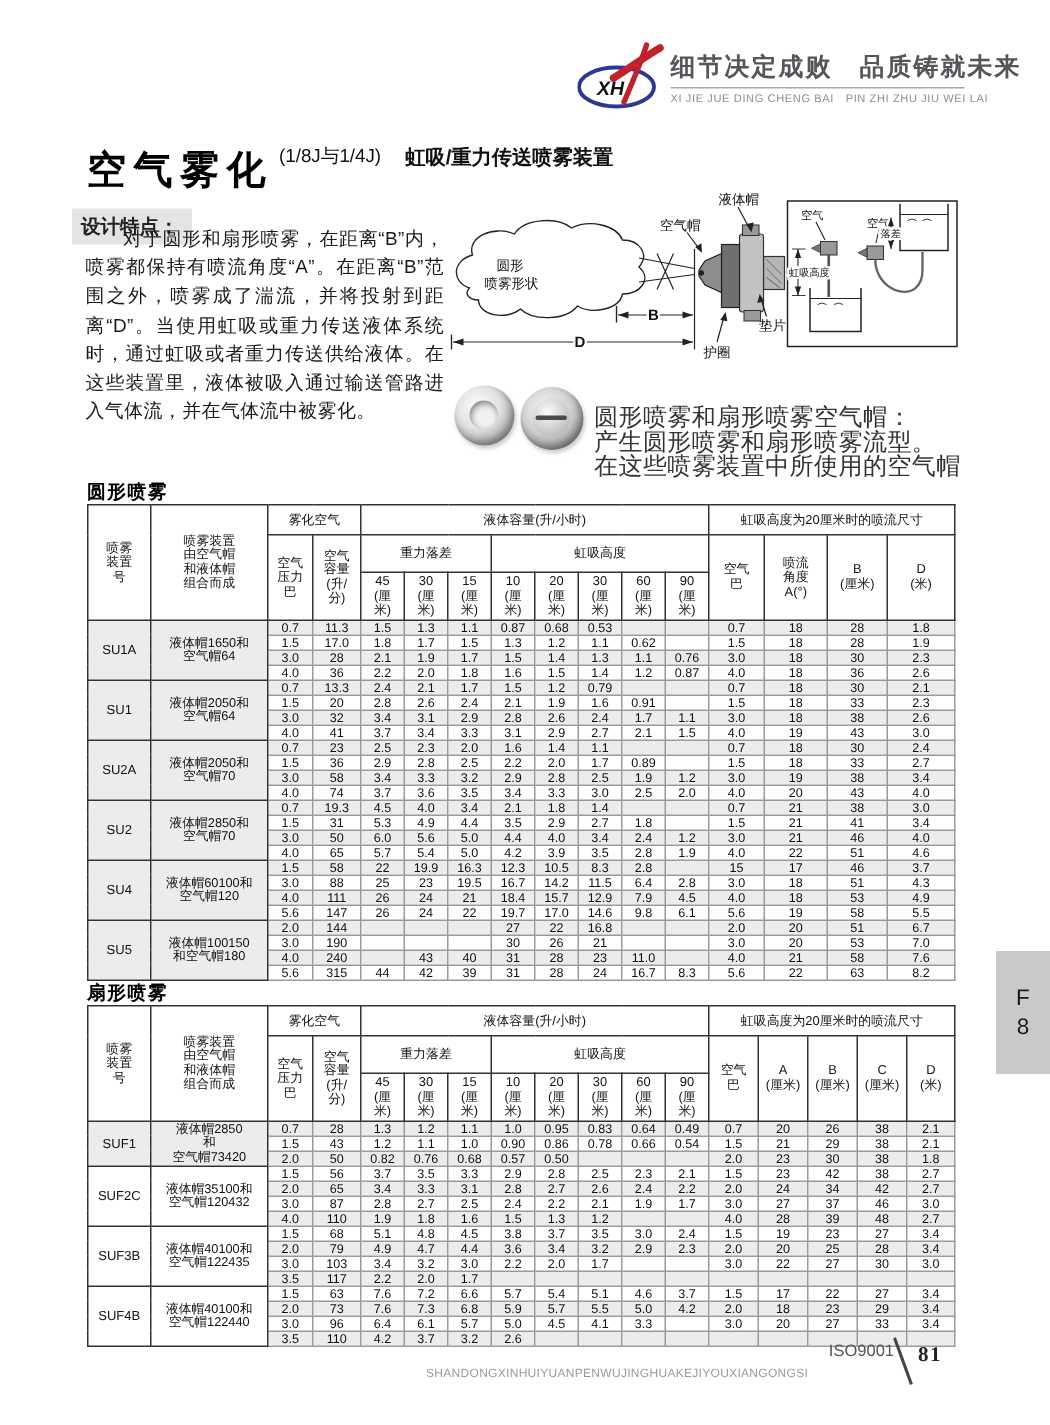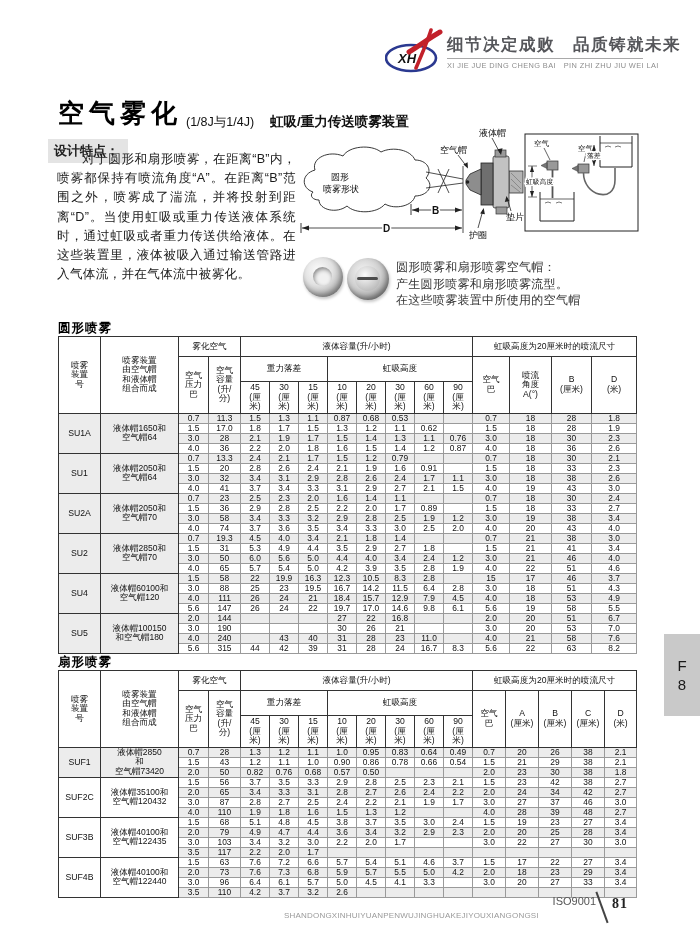--- a/index.html
+++ b/index.html
@@ -7,21 +7,21 @@
         font-family:"Liberation Sans","DejaVu Sans",sans-serif;color:#111;}
 
   
   .brand{position:absolute;left:385px;top:26px;width:280px;height:52px;}
   .brand-logo{position:absolute;left:0;top:2px;}
   .slogan-cn{position:absolute;left:62px;top:8px;font-size:16.5px;font-weight:bold;color:#55565a;letter-spacing:1.5px;white-space:nowrap;}
   .slogan-rule{position:absolute;left:62px;top:32px;width:196px;height:1px;background:#a9a9a9;}
   .slogan-py{position:absolute;left:62px;top:35px;font-size:7.4px;color:#8d8d8d;letter-spacing:.4px;white-space:nowrap;}
 
   
-  .title-row{position:absolute;left:58px;top:96px;display:flex;align-items:flex-end;white-space:nowrap;}
+  .title-row{position:absolute;left:58px;top:96px;display:flex;align-items:flex-start;white-space:nowrap;}
   .title-main{font-size:26px;font-weight:bold;letter-spacing:5px;color:#000;}
   .title-size{font-size:12.5px;margin-left:4px;color:#111;}
   .title-sub{font-size:13.5px;font-weight:600;margin-left:16px;color:#111;}
 
   .feat-label{position:absolute;left:48px;top:139px;background:#e4e4e4;padding:3px 9px 3px 6px;font-size:13px;font-weight:bold;color:#222;}
   .feat-par{position:absolute;left:57px;top:150px;width:239px;font-size:12.6px;line-height:19.2px;
             text-align:justify;text-indent:2em;color:#1a1a1a;letter-spacing:.3px;}
 
   
   .photo{position:absolute;border-radius:50%;}
@@ -29,21 +29,21 @@
      background:radial-gradient(circle at 38% 34%, #fdfdfd 0%, #e2e2e2 40%, #a8a8a8 78%, #828282 100%);
      box-shadow:inset -2px -3px 5px rgba(0,0,0,.32), 1px 2px 3px rgba(0,0,0,.22);}
   .photo-ring .hole{position:absolute;left:10px;top:10px;width:19px;height:19px;border-radius:50%;
      background:#f1f1f1;box-shadow:inset 1px 2px 4px rgba(0,0,0,.45);}
   .photo-cap{left:347px;top:258px;width:42px;height:42px;
      background:radial-gradient(circle at 40% 34%, #f6f6f6 0%, #cfcfcf 45%, #9a9a9a 80%, #7c7c7c 100%);
      box-shadow:inset -2px -3px 5px rgba(0,0,0,.35), 1px 2px 3px rgba(0,0,0,.22);}
   .photo-cap .dome{position:absolute;left:8px;top:8px;width:25px;height:25px;border-radius:50%;
      background:radial-gradient(circle at 40% 35%, #fbfbfb, #bdbdbd 75%, #9a9a9a);}
   .photo-cap .slot{position:absolute;left:10px;top:19px;width:21px;height:3px;background:#4c4c4c;border-radius:2px;}
-  .cap-caption{position:absolute;left:396px;top:259px;font-size:12px;line-height:16.5px;color:#333;letter-spacing:.3px;}
+  .cap-caption{position:absolute;left:396px;top:271px;font-size:16px;line-height:16.5px;color:#333;letter-spacing:.3px;}
 
   
   .sec-label{position:absolute;font-size:12.5px;font-weight:bold;color:#000;letter-spacing:1px;}
   .tbl-wrap{position:absolute;left:58px;width:580px;}
   table.data-table{border-collapse:collapse;table-layout:fixed;width:578px;border:1.5px solid #222;}
   table.data-table th{border:1px solid #333;font-weight:normal;font-size:8.6px;line-height:9.6px;
         padding:1px 4px;white-space:pre-line;text-align:center;vertical-align:middle;color:#111;background:#fff;}
   table.data-table thead tr:nth-child(1) th{height:17px;}
   table.data-table thead tr:nth-child(2) th{height:22px;}
   table.data-table thead tr:nth-child(3) th{height:19px;}

